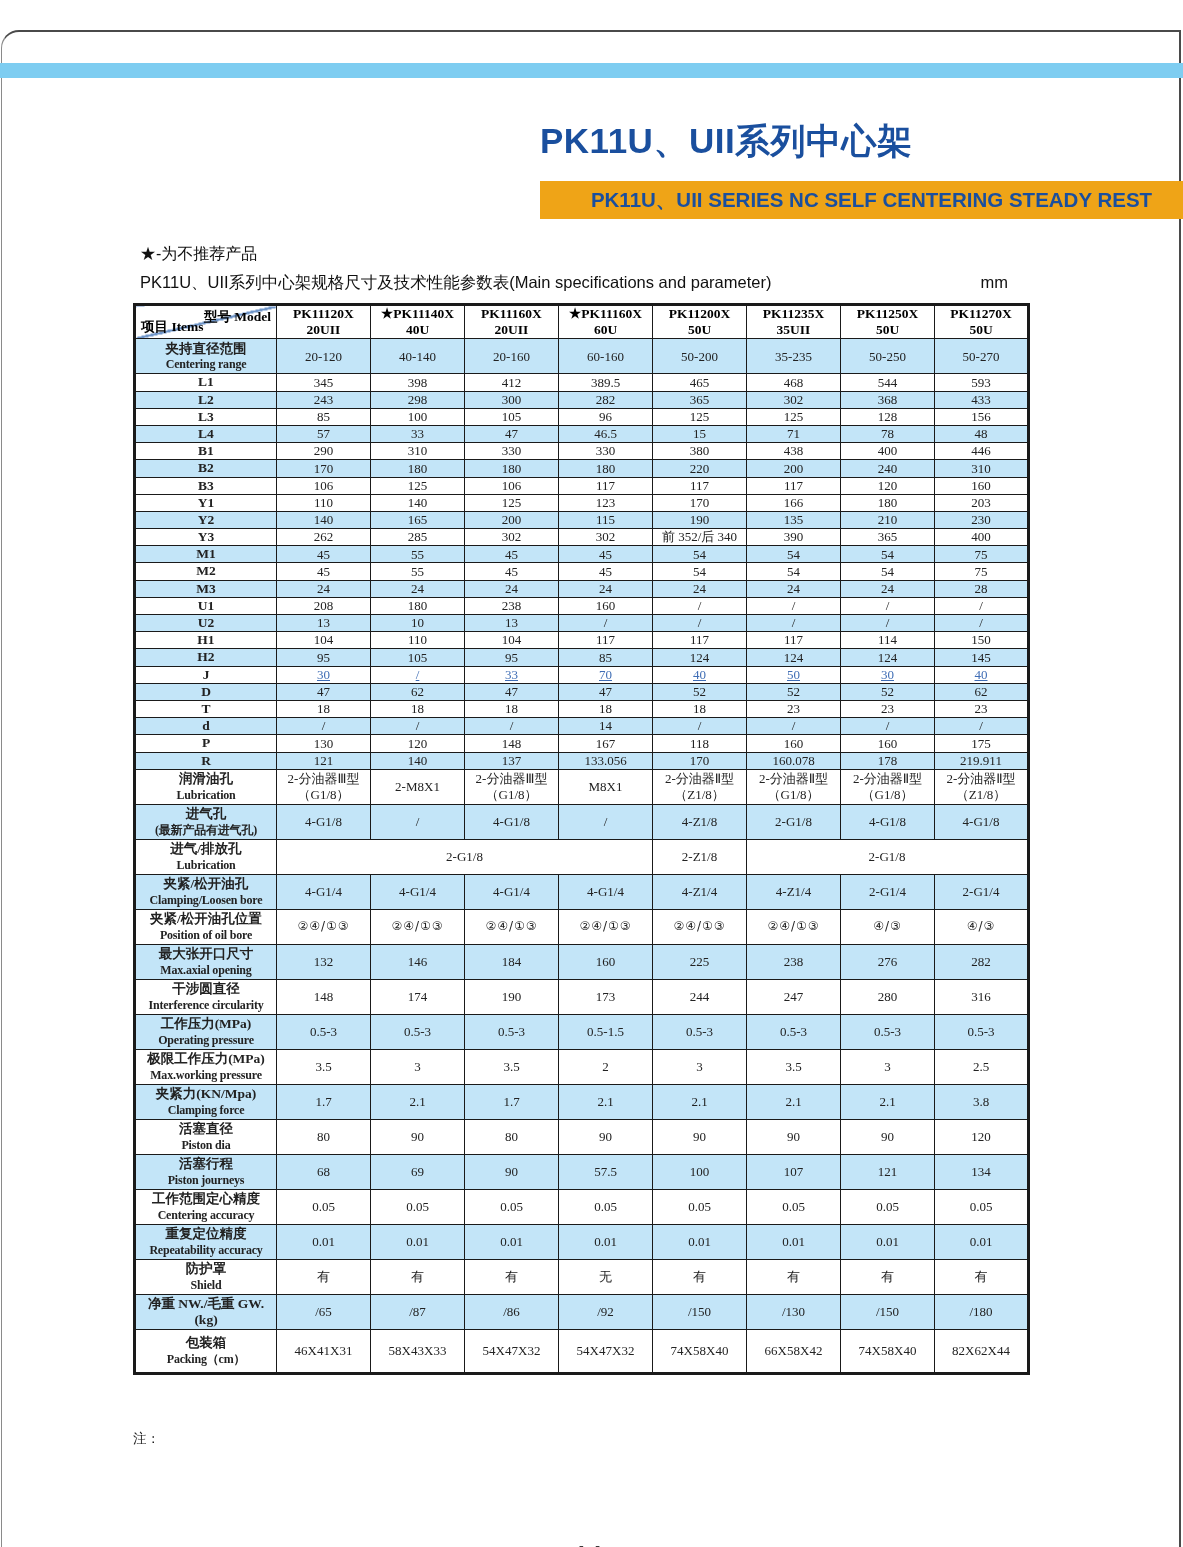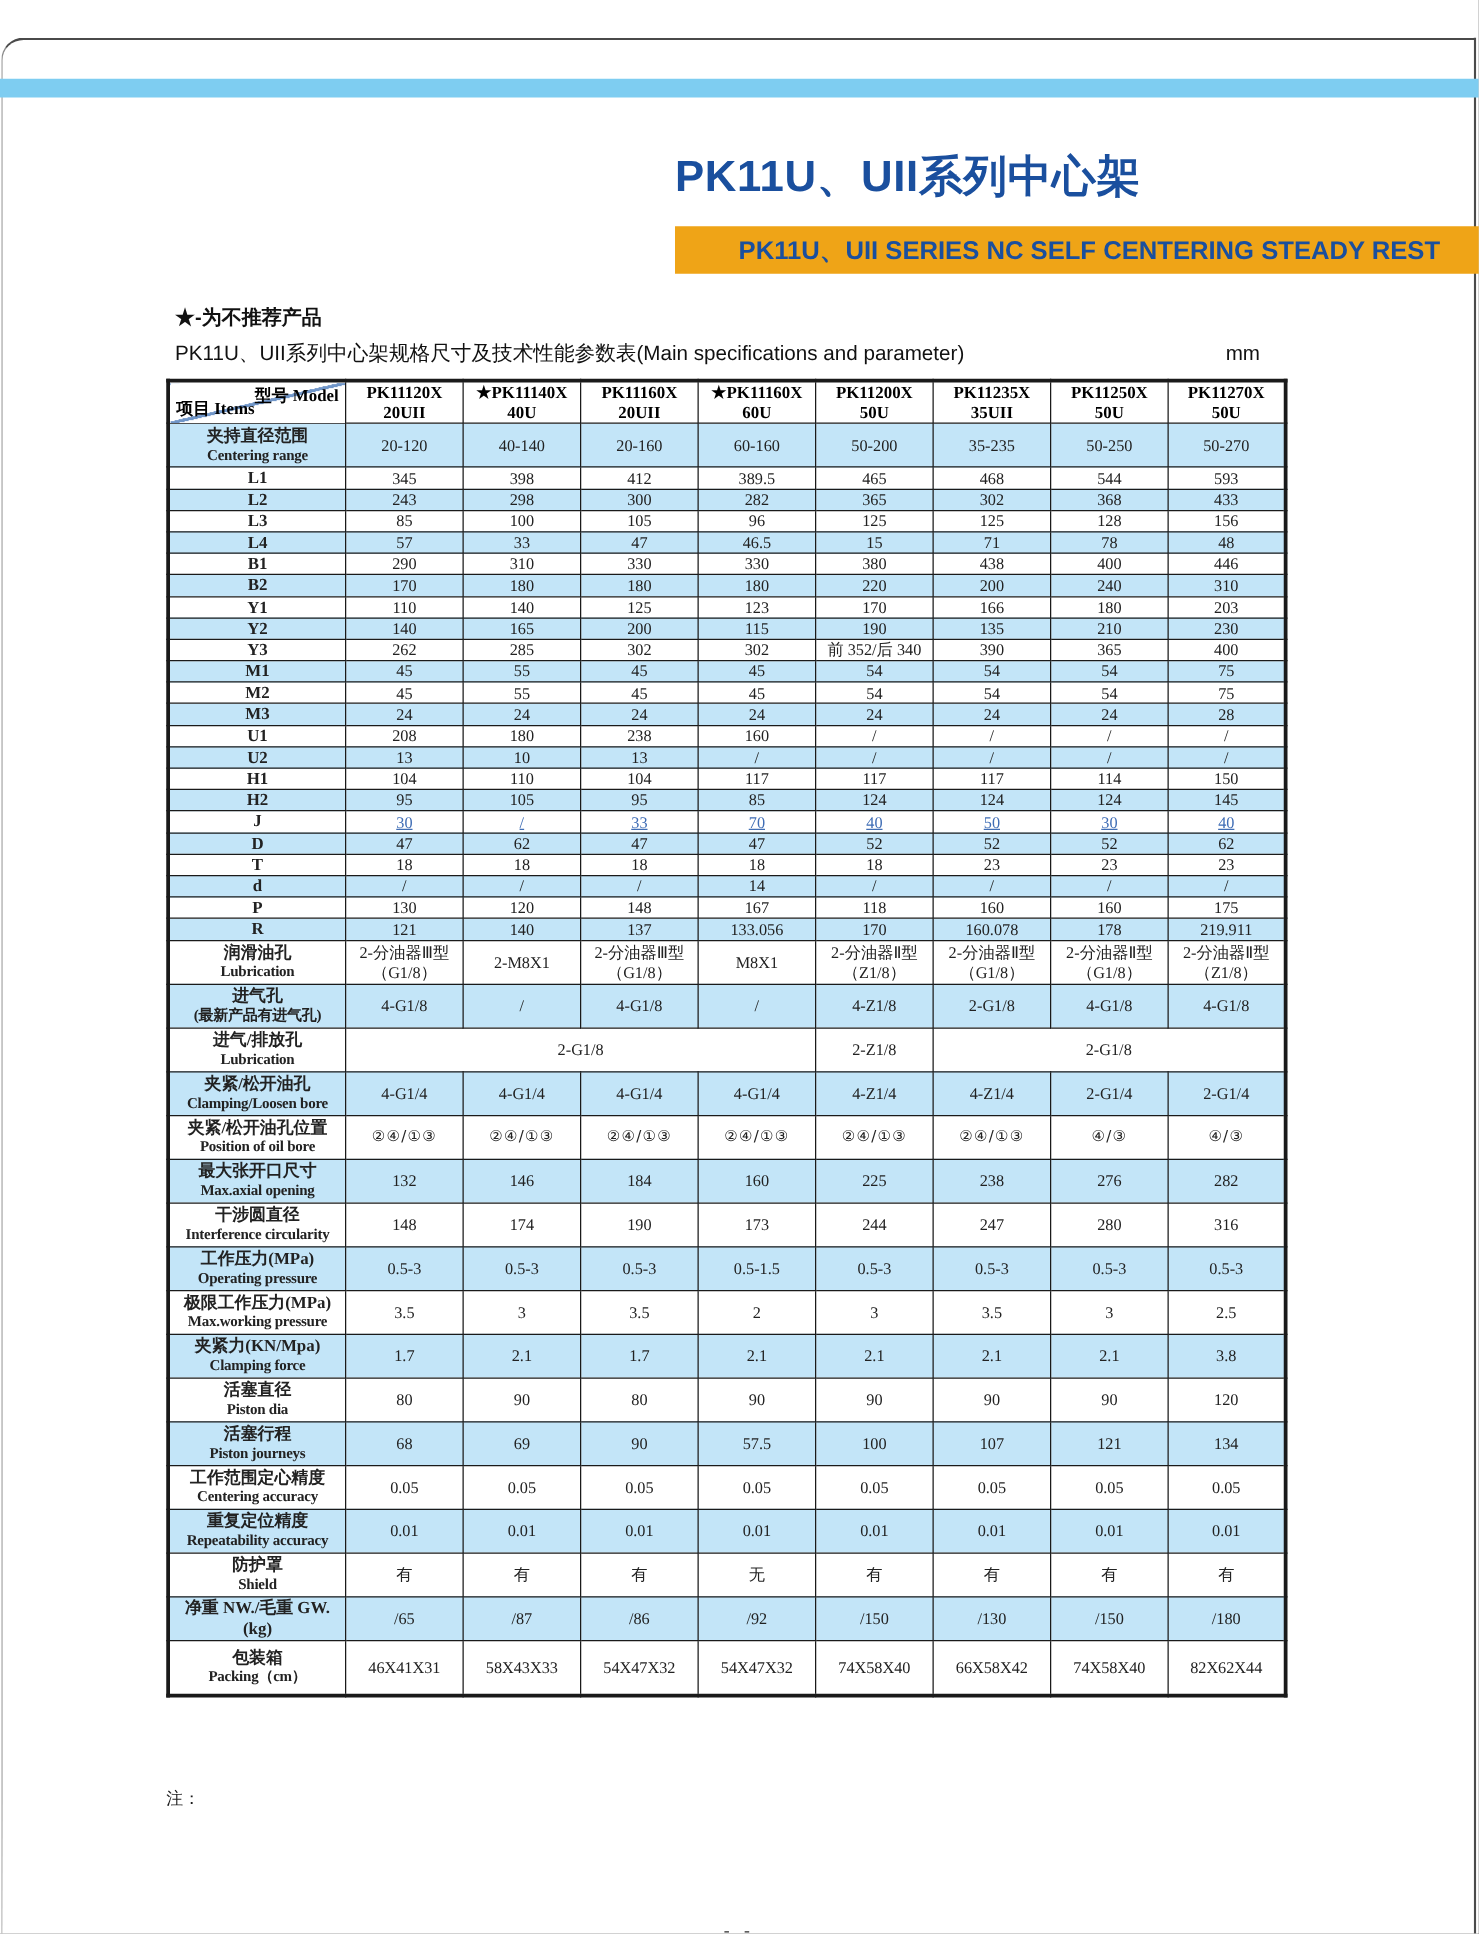--- a/index.html
+++ b/index.html
@@ -24,21 +24,21 @@
   }
   .subtitle-banner {
     position:absolute; left:540px; top:181px; width:663px; height:38px;
     background:#efa417; display:flex; align-items:center; justify-content:center;
   }
   .subtitle-banner span {
     font-family:"Liberation Sans", sans-serif; font-weight:bold; font-size:20.5px; color:#1a4f9e; white-space:nowrap;
   }
   .star-note {
     position:absolute; left:140px; top:244px; font-family:"Liberation Sans", sans-serif;
-    font-size:16px; color:#111; font-weight:bold;
+    font-size:16px; color:#111; font-weight:normal;
   }
   .table-title-row {
     position:absolute; left:140px; top:272px; width:888px;
     display:flex; justify-content:space-between; align-items:baseline;
     font-family:"Liberation Sans", sans-serif; font-size:16.5px; color:#111;
   }
   .unit-label { font-size:16.5px; color:#111; padding-right:20px; }
 
   
   table.spec {
@@ -244,20 +244,33 @@
         <td class="val">180</td>
         <td class="val">180</td>
         <td class="val">180</td>
         <td class="val">220</td>
         <td class="val">200</td>
         <td class="val">240</td>
         <td class="val">310</td>
       </tr>
       <tr class="slim">
         <td class="lbl">
+          <div class="lbl-cn">B3</div>
+        </td>
+        <td class="val">106</td>
+        <td class="val">125</td>
+        <td class="val">106</td>
+        <td class="val">117</td>
+        <td class="val">117</td>
+        <td class="val">117</td>
+        <td class="val">120</td>
+        <td class="val">160</td>
+      </tr>
+      <tr class="slim">
+        <td class="lbl">
           <div class="lbl-cn">Y1</div>
         </td>
         <td class="val">110</td>
         <td class="val">140</td>
         <td class="val">125</td>
         <td class="val">123</td>
         <td class="val">170</td>
         <td class="val">166</td>
         <td class="val">180</td>
         <td class="val">203</td>

